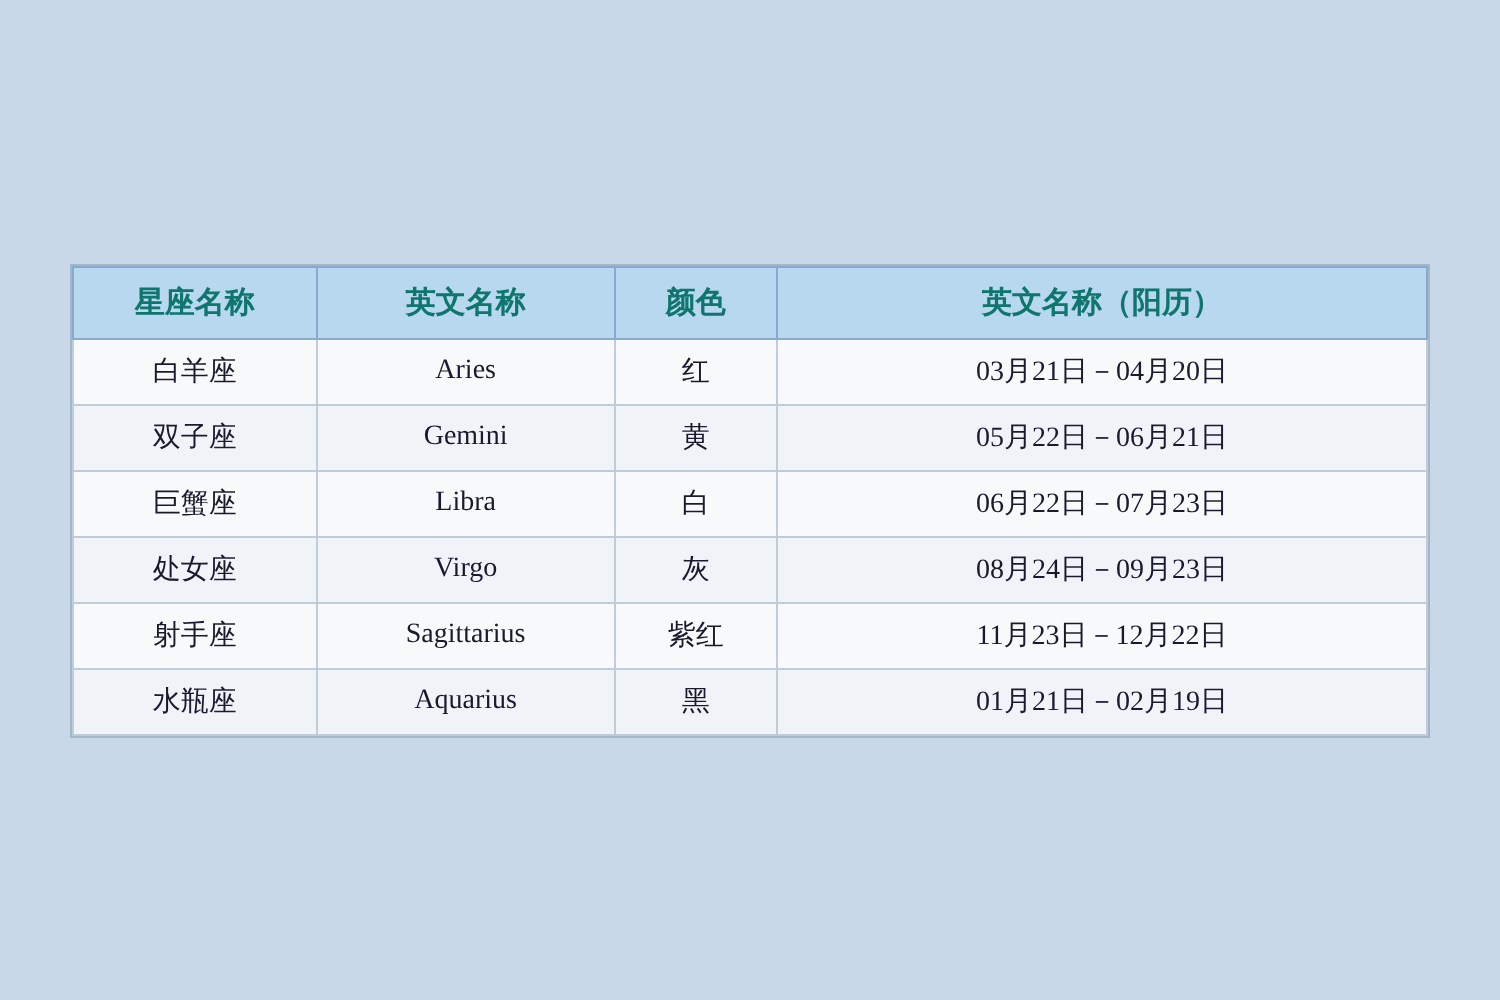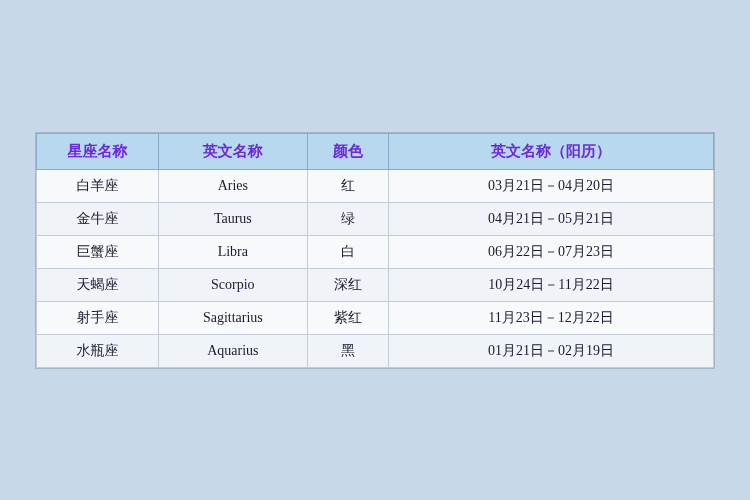--- a/index.html
+++ b/index.html
@@ -24,21 +24,21 @@
       width: 680px;
     }
 
     table {
       width: 100%;
       border-collapse: collapse;
     }
 
     th {
       background-color: #b8d8f0;
-      color: #6d28d9;
+      color: #0f766e;
       font-weight: bold;
       text-align: center;
       padding: 8px 6px;
       border: 1px solid #88aacc;
       font-size: 15px;
     }
 
     td {
       text-align: center;
       padding: 7px 6px;
@@ -71,36 +71,36 @@
       </tr>
     </thead>
     <tbody id="table-body">
     <tr>
           <td>白羊座</td>
           <td>Aries</td>
           <td>红</td>
           <td>03月21日－04月20日</td>
         </tr>
         <tr>
-          <td>金牛座</td>
-          <td>Taurus</td>
-          <td>绿</td>
-          <td>04月21日－05月21日</td>
+          <td>双子座</td>
+          <td>Gemini</td>
+          <td>黄</td>
+          <td>05月22日－06月21日</td>
         </tr>
         <tr>
           <td>巨蟹座</td>
           <td>Libra</td>
           <td>白</td>
           <td>06月22日－07月23日</td>
         </tr>
         <tr>
-          <td>天蝎座</td>
-          <td>Scorpio</td>
-          <td>深红</td>
-          <td>10月24日－11月22日</td>
+          <td>处女座</td>
+          <td>Virgo</td>
+          <td>灰</td>
+          <td>08月24日－09月23日</td>
         </tr>
         <tr>
           <td>射手座</td>
           <td>Sagittarius</td>
           <td>紫红</td>
           <td>11月23日－12月22日</td>
         </tr>
         <tr>
           <td>水瓶座</td>
           <td>Aquarius</td>

